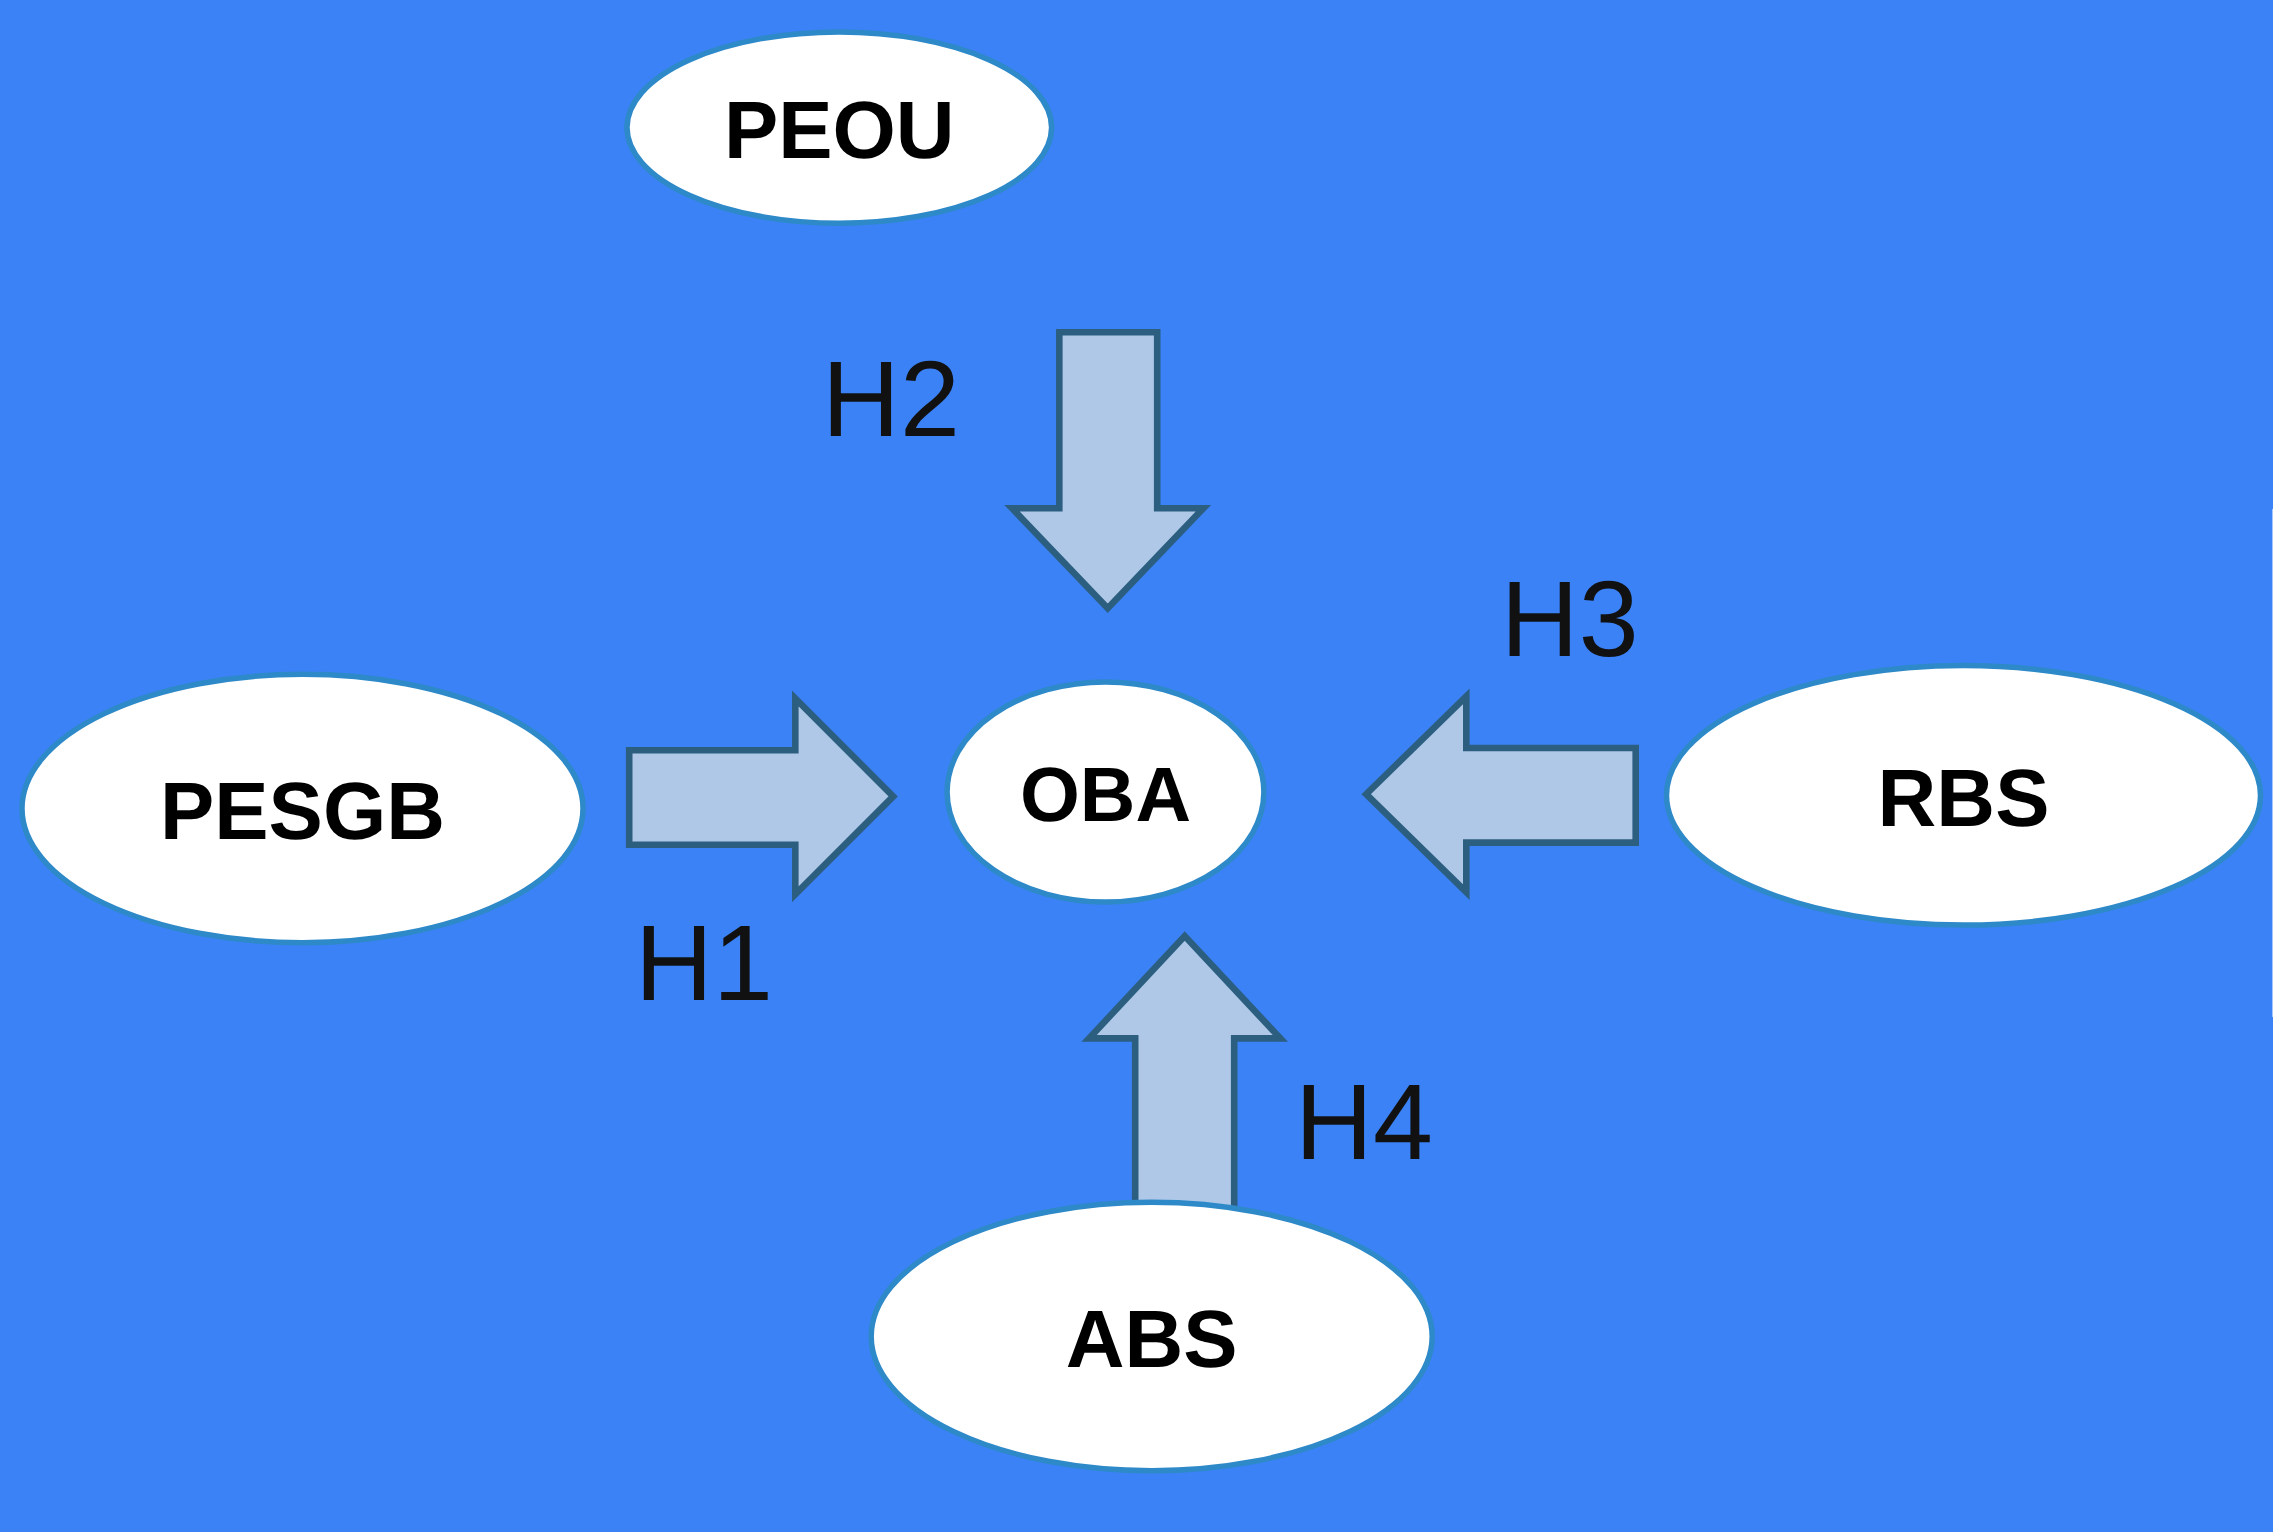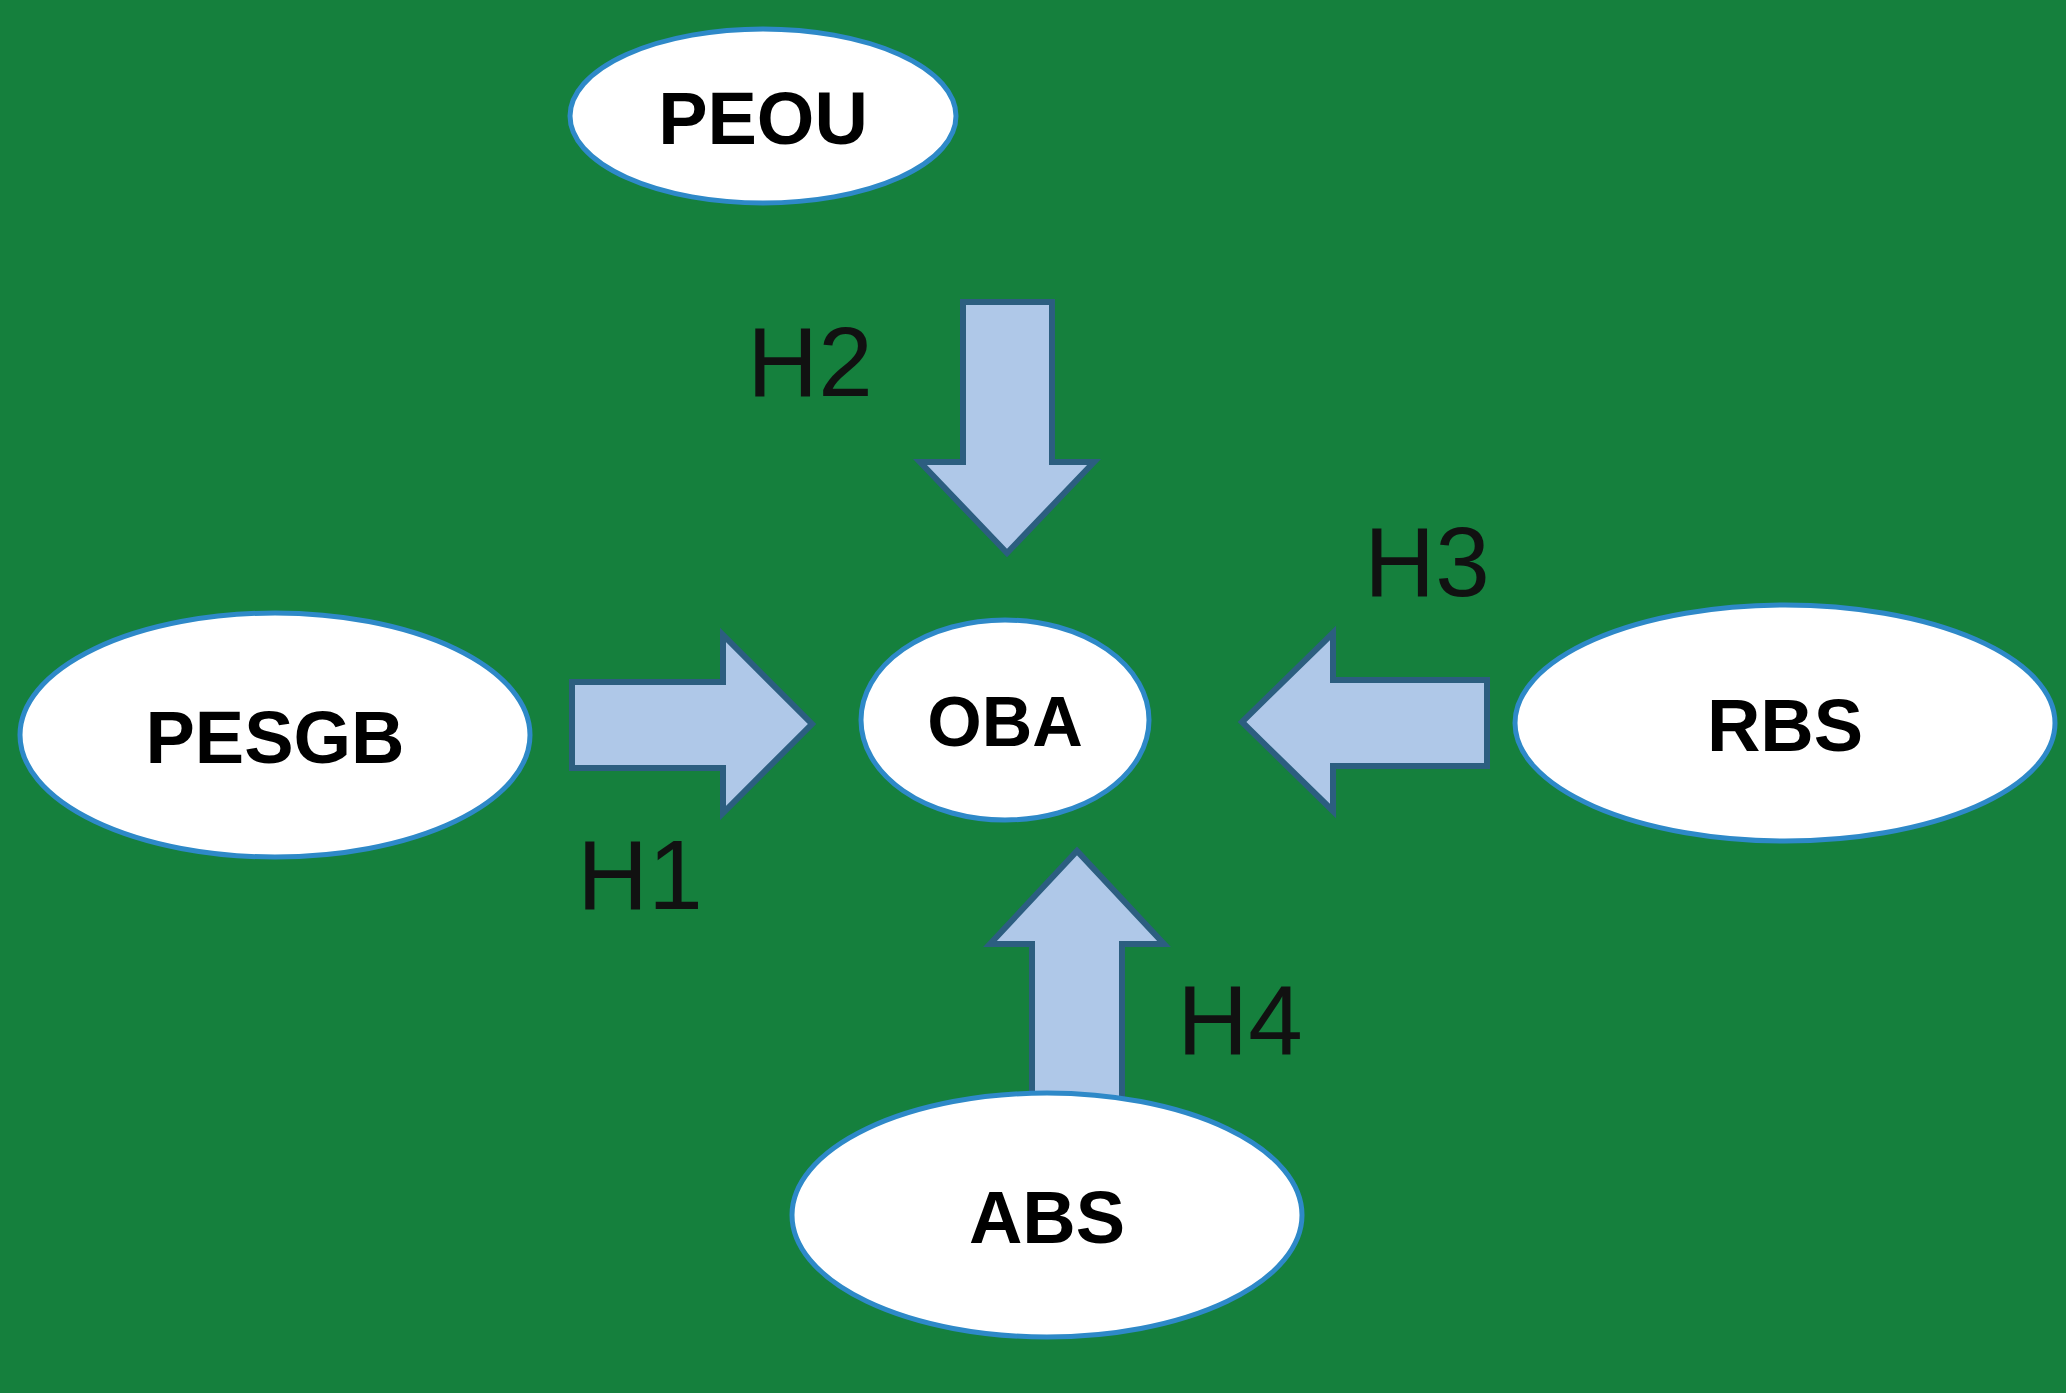--- a/index.html
+++ b/index.html
@@ -8,21 +8,21 @@
     padding: 0;
     background: #ffffff;
   }
   body {
     font-family: "Liberation Sans", sans-serif;
   }
   #diagram-canvas {
     position: relative;
     width: 2066px;
     height: 1393px;
-    background: #15803d;
+    background: #3b82f6;
     overflow: hidden;
   }
   #diagram-svg {
     position: absolute;
     top: 0;
     left: 0;
     width: 2066px;
     height: 1393px;
     display: block;
   }

